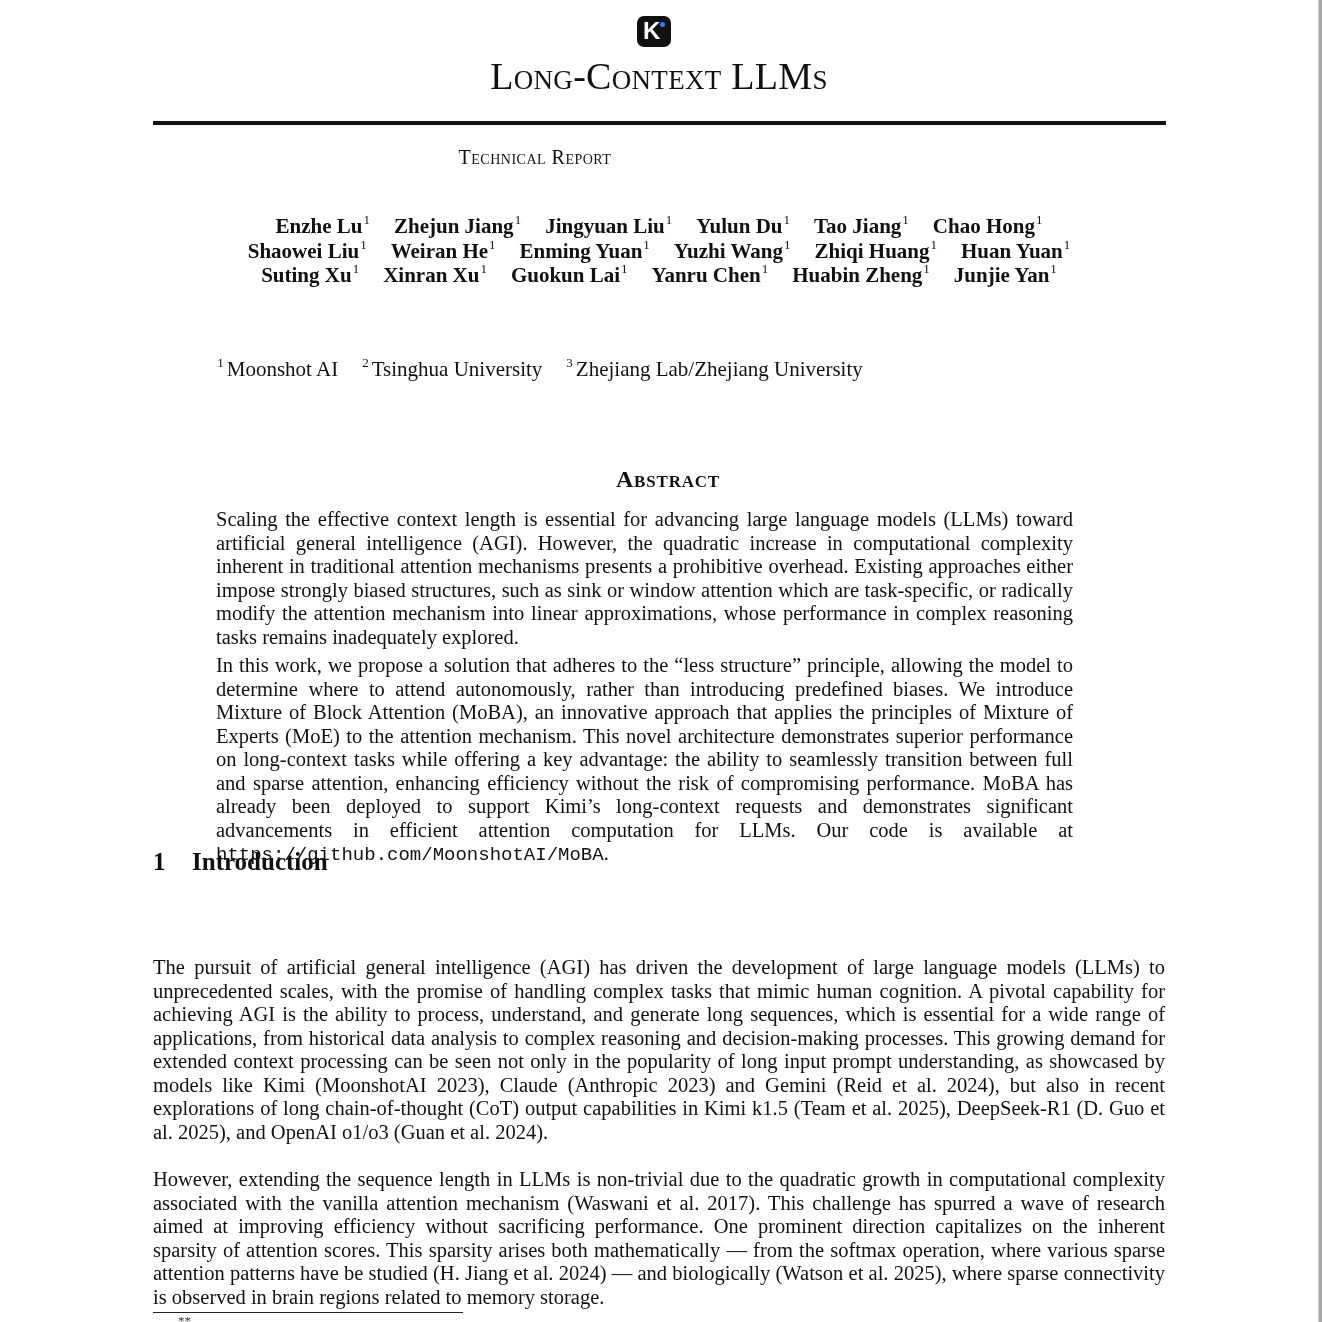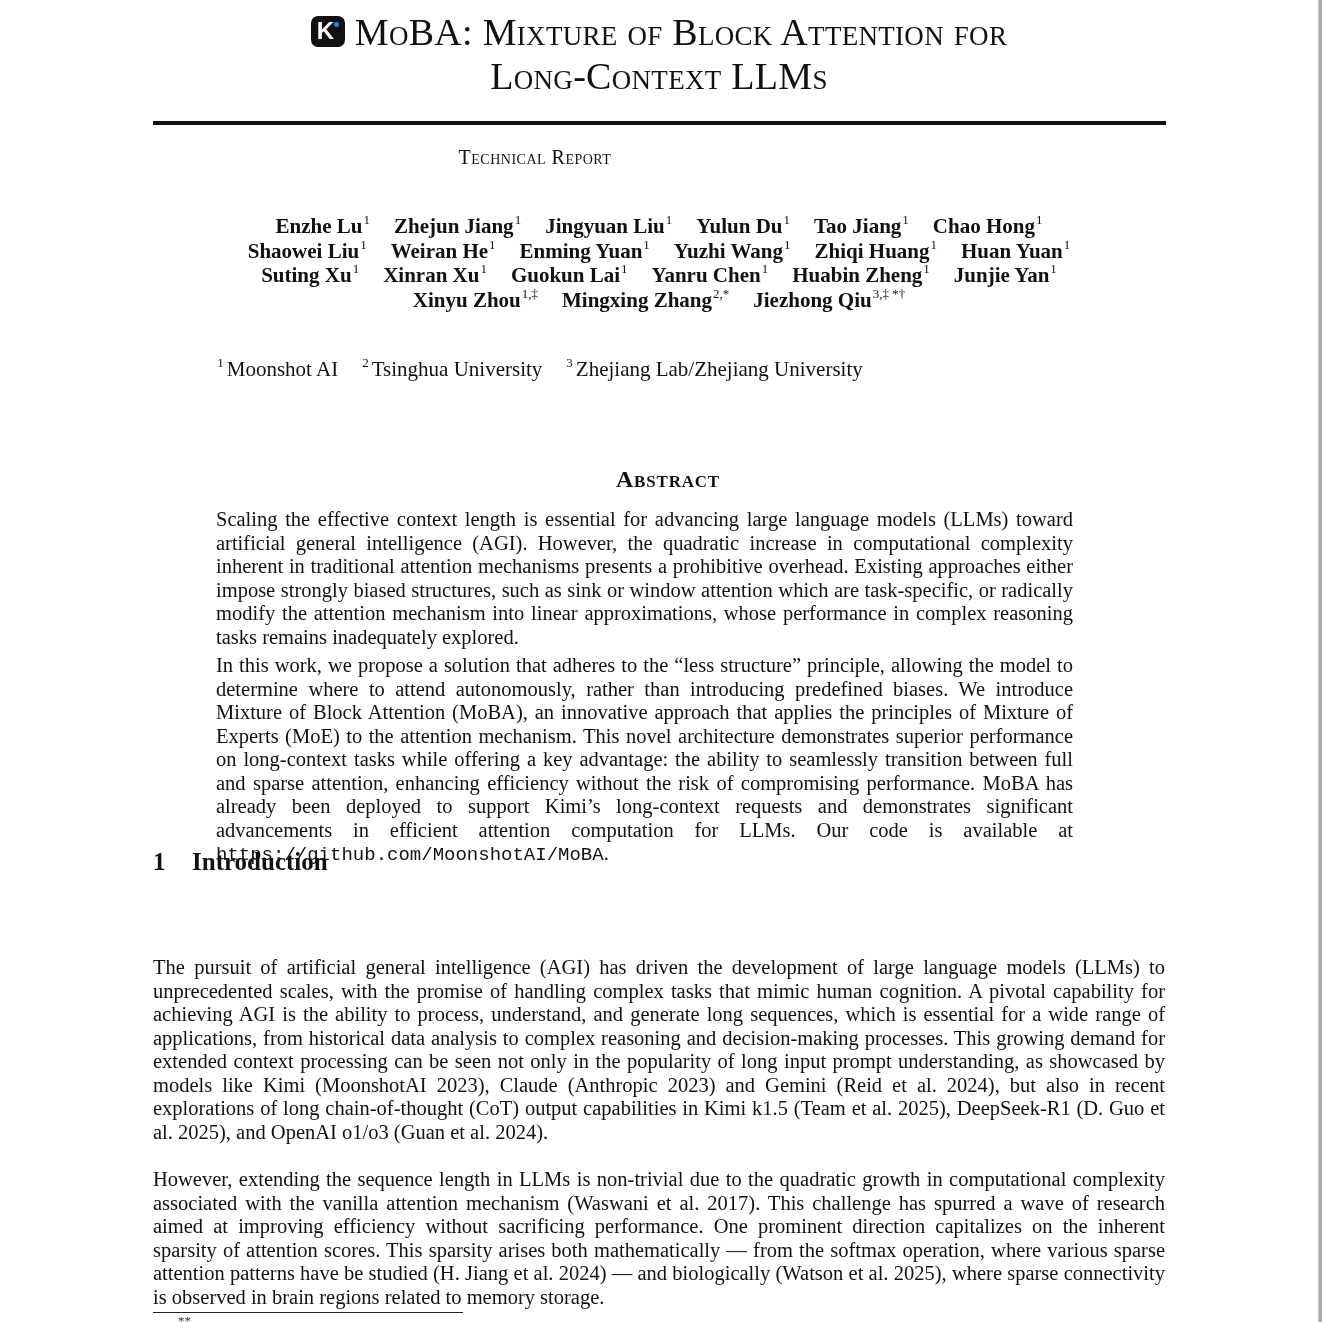--- a/index.html
+++ b/index.html
@@ -63,34 +63,33 @@
     .footnote-rule { position: absolute; left: 153px; top: 1312px; width: 310px; height: 1px; background: #222; }
     .footnote { position: absolute; left: 178px; top: 1314px; font-size: 13px; color: #333; line-height: 14px; }
   </style>
 </head>
 <body>
 
 <div class="page">
 
   <div class="title-block">
     <div class="title-line">
-      <span class="logo"><span class="k">K</span><span class="dot"></span></span><span>MoBA: Mixture of Block Attention for</span>
+      <span class="logo"><span class="k">K</span><span class="dot"></span></span>
     </div>
     <div class="title-line">Long-Context LLMs</div>
   </div>
 
   <div class="rule"></div>
 
   <div class="report-label">Technical Report</div>
 
   <div class="authors" id="authors">
       <div class="author-row"><span class="author"><span>Enzhe Lu</span><sup>1</sup></span><span class="author"><span>Zhejun Jiang</span><sup>1</sup></span><span class="author"><span>Jingyuan Liu</span><sup>1</sup></span><span class="author"><span>Yulun Du</span><sup>1</sup></span><span class="author"><span>Tao Jiang</span><sup>1</sup></span><span class="author"><span>Chao Hong</span><sup>1</sup></span></div>
       <div class="author-row"><span class="author"><span>Shaowei Liu</span><sup>1</sup></span><span class="author"><span>Weiran He</span><sup>1</sup></span><span class="author"><span>Enming Yuan</span><sup>1</sup></span><span class="author"><span>Yuzhi Wang</span><sup>1</sup></span><span class="author"><span>Zhiqi Huang</span><sup>1</sup></span><span class="author"><span>Huan Yuan</span><sup>1</sup></span></div>
       <div class="author-row"><span class="author"><span>Suting Xu</span><sup>1</sup></span><span class="author"><span>Xinran Xu</span><sup>1</sup></span><span class="author"><span>Guokun Lai</span><sup>1</sup></span><span class="author"><span>Yanru Chen</span><sup>1</sup></span><span class="author"><span>Huabin Zheng</span><sup>1</sup></span><span class="author"><span>Junjie Yan</span><sup>1</sup></span></div>
-      <div class="author-row"><span class="author"><span>Xinyu Zhou</span><sup>1,‡</sup></span><span class="author"><span>Mingxing Zhang</span><sup>2,*</sup></span><span class="author"><span>Jiezhong Qiu</span><sup>3,‡ *†</sup></span></div>
     </div>
 
   <div class="affils" id="affils"><span class="affil"><sup>1</sup><span>Moonshot AI</span></span><span class="affil"><sup>2</sup><span>Tsinghua University</span></span><span class="affil"><sup>3</sup><span>Zhejiang Lab/Zhejiang University</span></span></div>
 
   <div class="abstract-head">Abstract</div>
 
   <div class="abstract">
     <p>Scaling the effective context length is essential for advancing large language models (LLMs) toward artificial general intelligence (AGI). However, the quadratic increase in computational complexity inherent in traditional attention mechanisms presents a prohibitive overhead. Existing approaches either impose strongly biased structures, such as sink or window attention which are task-specific, or radically modify the attention mechanism into linear approximations, whose performance in com­plex reasoning tasks remains inadequately explored.</p>
     <p><span>In this work, we propose a solution that adheres to the “less structure” principle, allowing the model to determine where to attend autonomously, rather than introducing predefined biases. We intro­duce Mixture of Block Attention (MoBA), an innovative approach that applies the principles of Mixture of Experts (MoE) to the attention mechanism. This novel architecture demonstrates su­perior performance on long-context tasks while offering a key advantage: the ability to seamlessly transition between full and sparse attention, enhancing efficiency without the risk of compromising performance. MoBA has already been deployed to support Kimi’s long-context requests and demon­strates significant advancements in efficient attention computation for LLMs. Our code is available at </span><a class="mono" style="color:inherit;text-decoration:none;">https://github.com/MoonshotAI/MoBA</a><span>.</span></p>
   </div>

